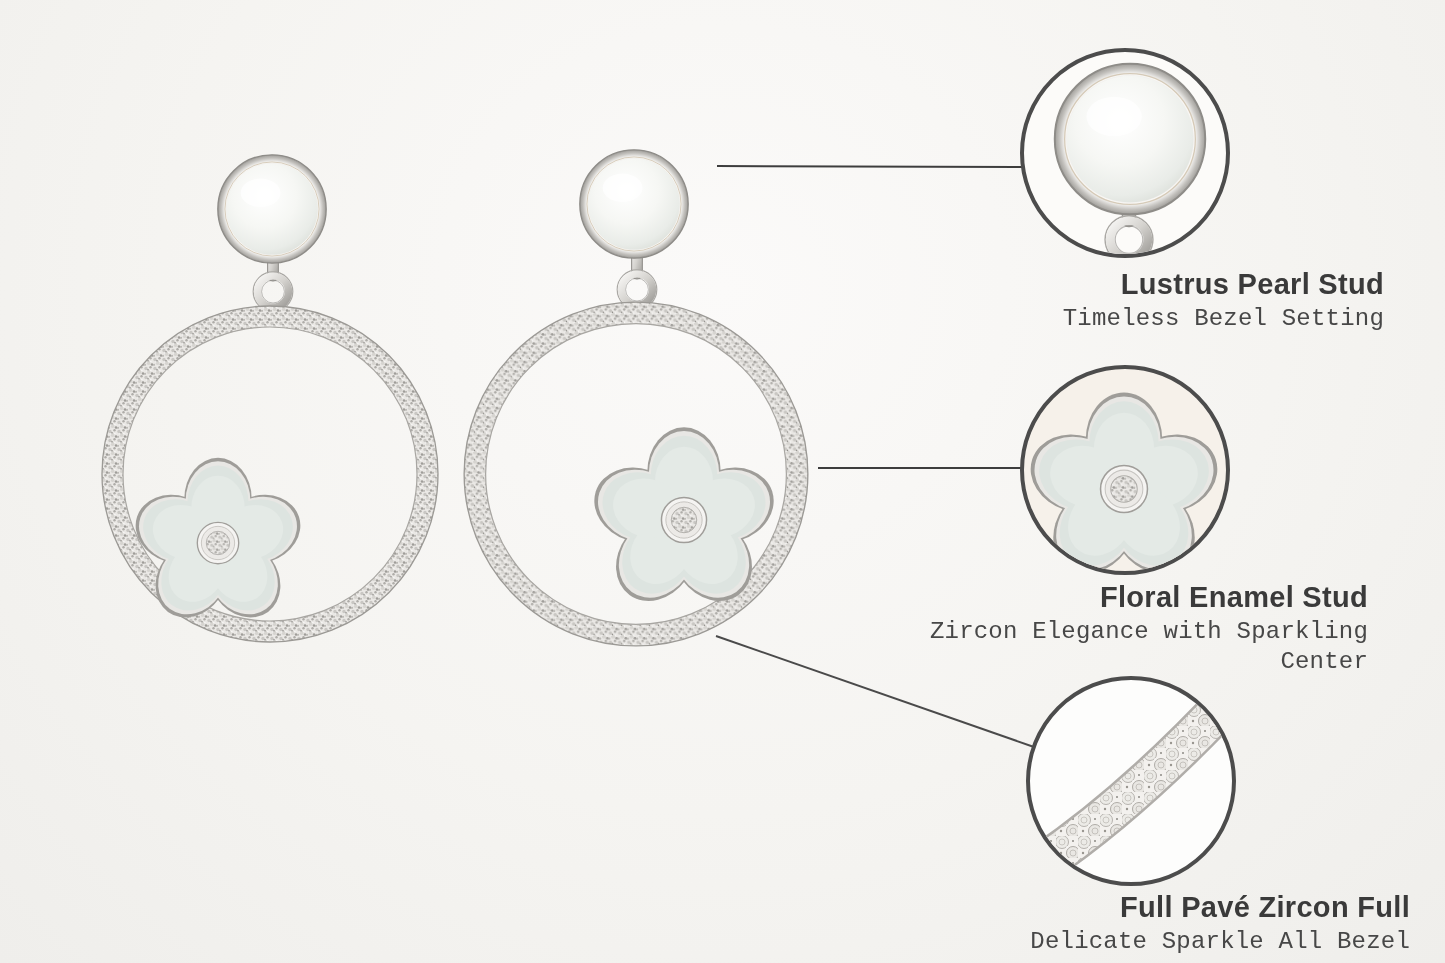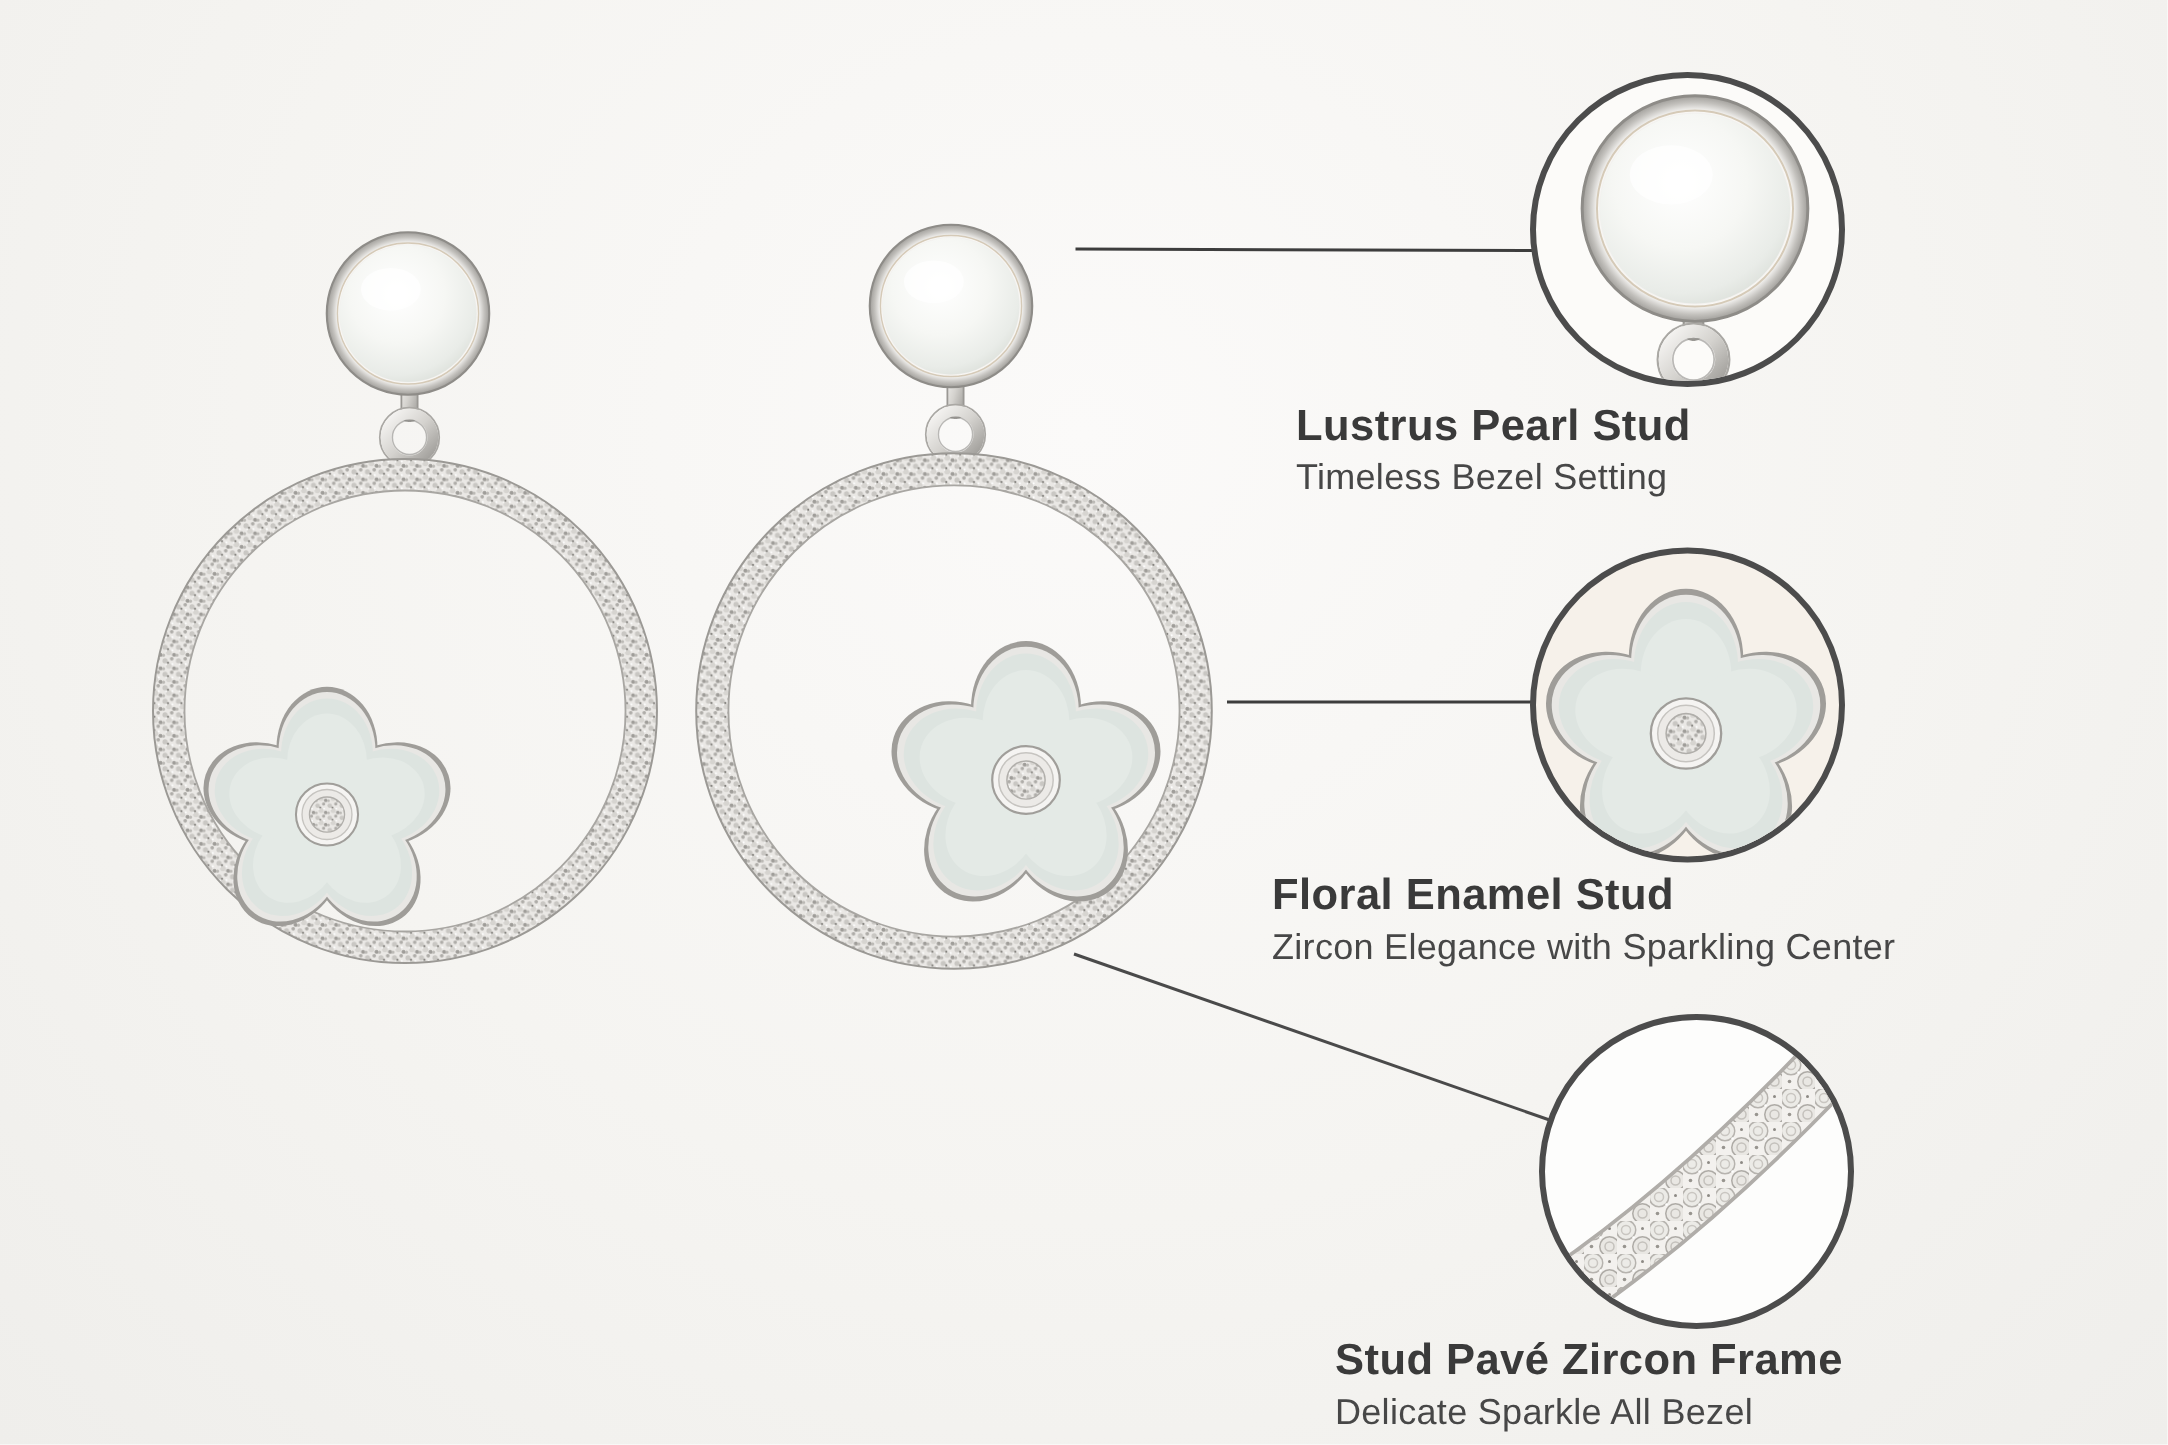--- a/index.html
+++ b/index.html
@@ -3,27 +3,27 @@
 <meta charset="utf-8">
 <style>
   html,body{margin:0;padding:0;}
   body{
     width:1445px;height:963px;position:relative;overflow:hidden;
     background:radial-gradient(ellipse at 50% 30%, #fbfaf9 0%, #f5f4f1 55%, #efeeeb 100%);
     font-family:"Liberation Sans", sans-serif;
   }
   #scene{position:absolute;left:0;top:0;}
   .callout-label{
-    position:absolute;text-align:left;pointer-events:none;
+    position:absolute;text-align:right;pointer-events:none;
   }
   .callout-title{
     font-size:29px;font-weight:700;color:#3a3a3a;letter-spacing:.3px;line-height:34px;
   }
   .callout-subtitle{
-    font-size:24px;font-weight:400;color:#474747;letter-spacing:.2px;line-height:30px;margin-top:3px;
+    font-size:24px;font-weight:400;color:#474747;letter-spacing:.2px;line-height:30px;margin-top:3px;font-family:Liberation Mono, monospace;
   }
 </style>
 </head>
 <body>
 
 <svg id="scene" width="1445" height="963" viewBox="0 0 1445 963">
   <defs>
 
     <radialGradient id="pearlG" cx="42%" cy="36%" r="78%">
       <stop offset="0" stop-color="#ffffff"></stop>
@@ -163,15 +163,15 @@
   <div class="callout-title">Lustrus Pearl Stud</div>
   <div class="callout-subtitle">Timeless Bezel Setting</div>
 </div>
 
 <div class="callout-label" style="left:848px;top:580px;width:520px">
   <div class="callout-title">Floral Enamel Stud</div>
   <div class="callout-subtitle">Zircon Elegance with Sparkling Center</div>
 </div>
 
 <div class="callout-label" style="left:890px;top:890px;width:520px">
-  <div class="callout-title">Stud Pavé Zircon Frame</div>
+  <div class="callout-title">Full Pavé Zircon Full</div>
   <div class="callout-subtitle">Delicate Sparkle All Bezel</div>
 </div>
 
 </body></html>

